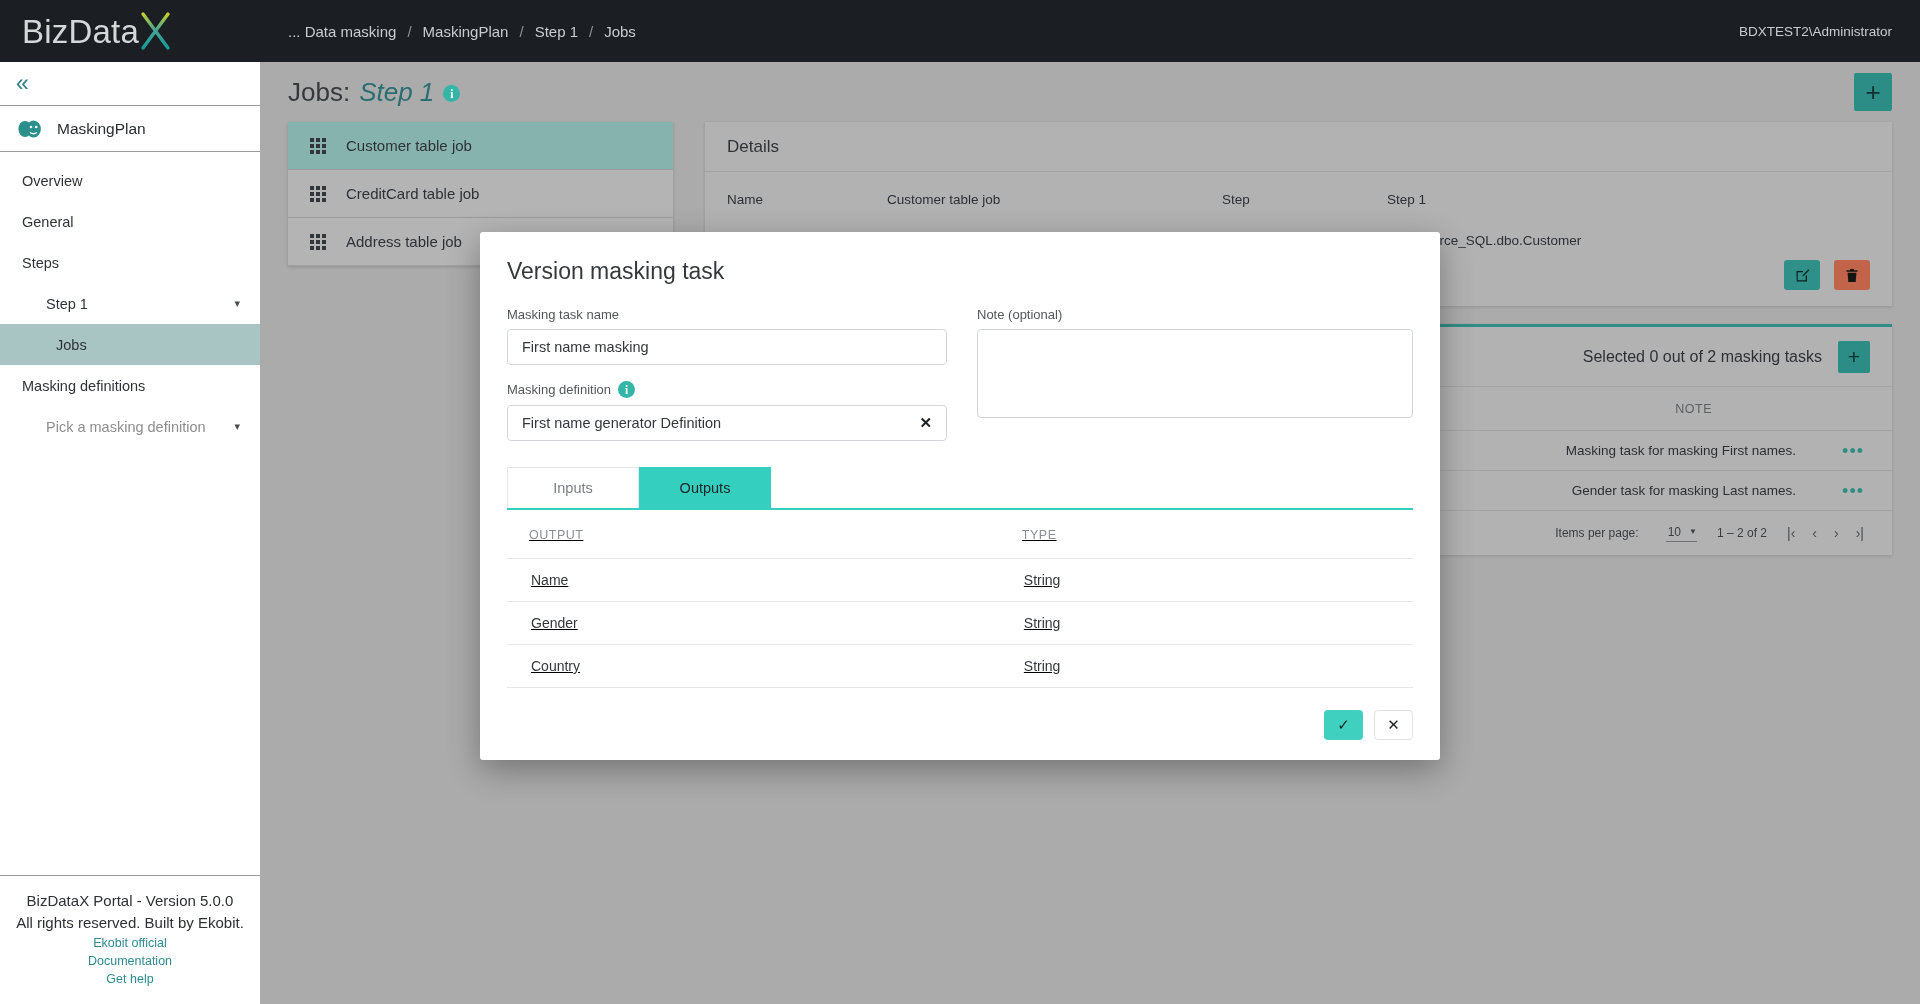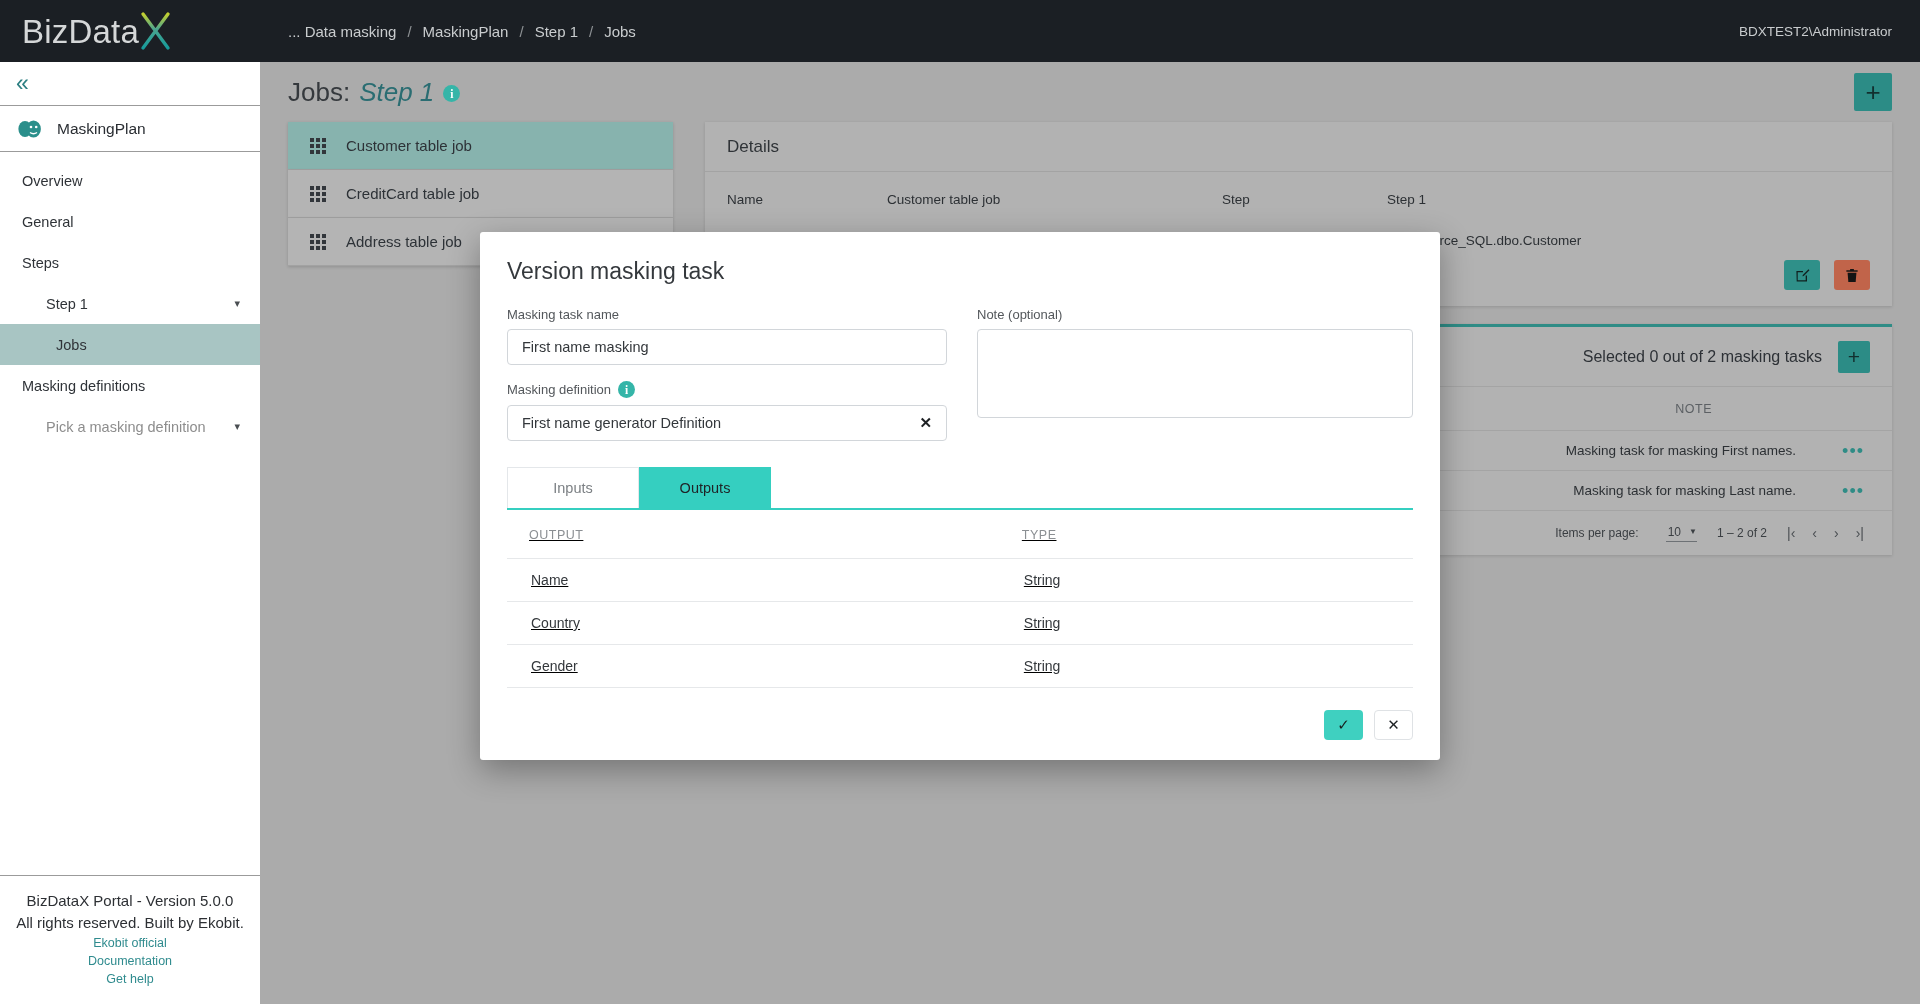--- a/index.html
+++ b/index.html
@@ -413,21 +413,21 @@
             </div>
             <div class="tbl-head">
               <span>NOTE</span>
             </div>
             <div id="task-rows">
                 <div class="tsk-row">
                   <span>Masking task for masking First names.</span>
                   <span class="kebab">•••</span>
                 </div>
                 <div class="tsk-row">
-                  <span>Masking task for masking Last name.</span>
+                  <span>Gender task for masking Last names.</span>
                   <span class="kebab">•••</span>
                 </div>
               </div>
             <div class="pager">
               <span class="ipp">
                 <span>Items per page:</span>
                 <span class="ipp-val">
                   <span>10</span>
                   <span class="car">▼</span>
                 </span>
@@ -483,25 +483,25 @@
             <th>OUTPUT</th>
             <th class="c2">TYPE</th>
           </tr>
         </thead>
         <tbody id="modal-tbody">
             <tr>
               <td>Name</td>
               <td class="c2">String</td>
             </tr>
             <tr>
-              <td>Country</td>
+              <td>Gender</td>
               <td class="c2">String</td>
             </tr>
             <tr>
-              <td>Gender</td>
+              <td>Country</td>
               <td class="c2">String</td>
             </tr>
           </tbody>
       </table>
 
       <div class="m-foot">
         <button class="m-btn ok">✓</button>
         <button class="m-btn no">✕</button>
       </div>
     </div>

